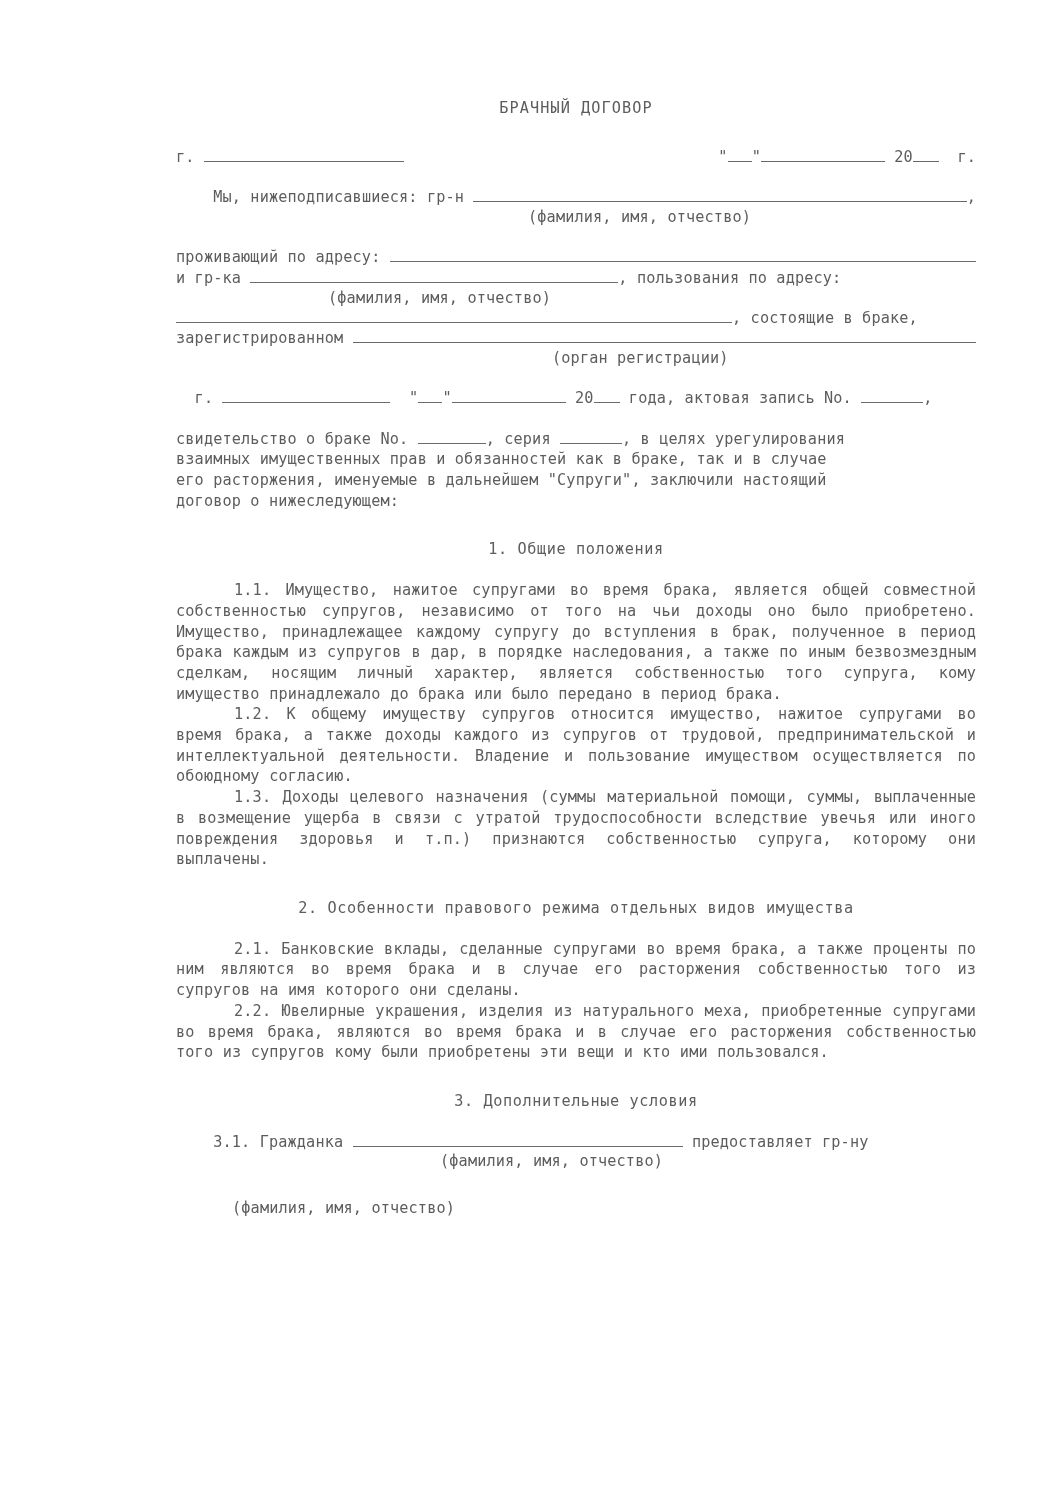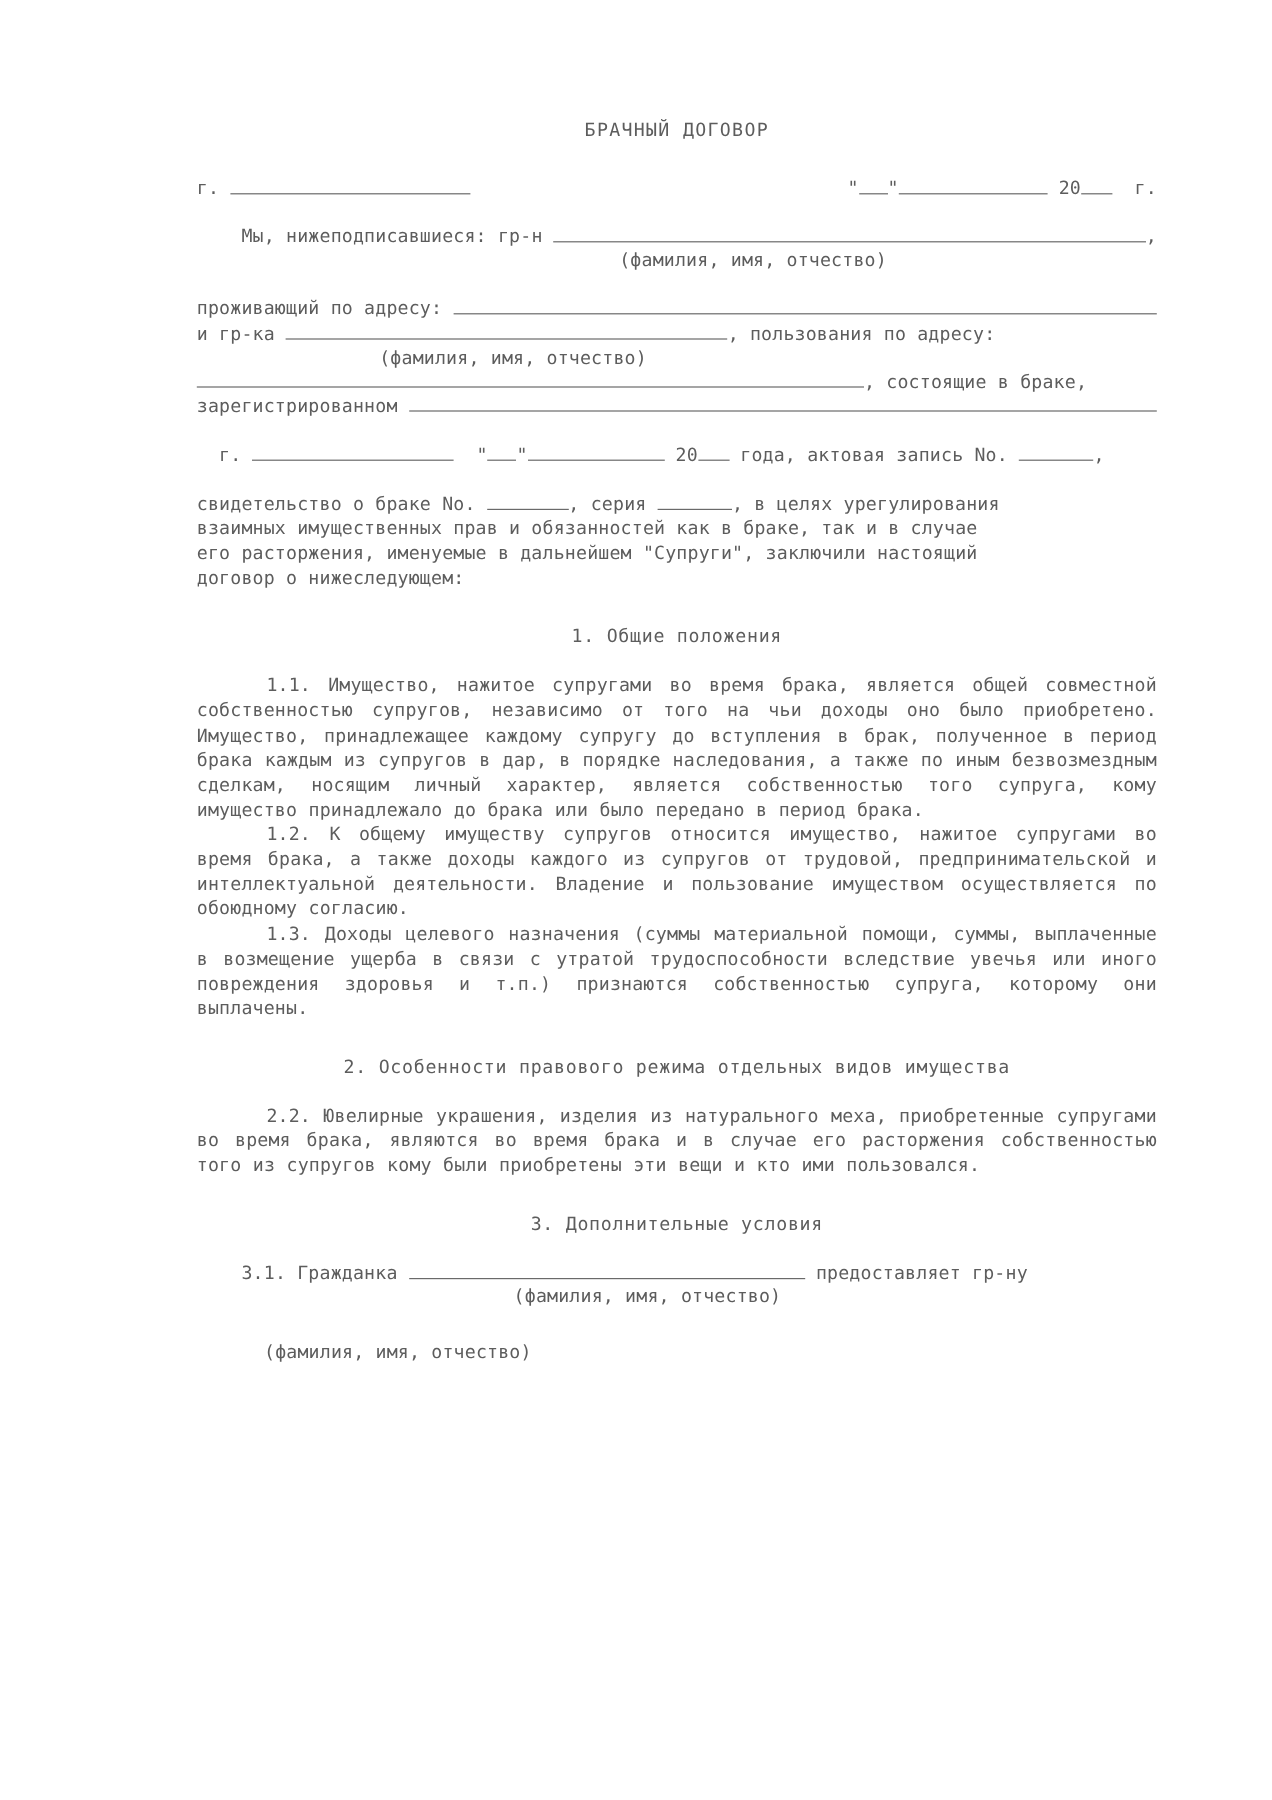--- a/index.html
+++ b/index.html
@@ -12,21 +12,21 @@
     position: relative;
     width: 1060px;
     height: 1500px;
     background: #ffffff;
     overflow: hidden;
     font-family: "DejaVu Sans Mono", "Liberation Mono", monospace;
     color: #5d5d5d;
   }
   .doc {
     position: absolute;
-    left: 164px;
+    left: 176px;
     top: 0;
     width: 800px;
     font-size: 15.2px;
     line-height: 20.7px;
     letter-spacing: 0.15px;
   }
 
   
   .title {
     text-align: center;
@@ -139,20 +139,21 @@
     <div class="flexline">
       <span class="fill" style="width:556px"></span>
       <span>, состоящие в браке,</span>
     </div>
 
     <div class="flexline">
       <span>зарегистрированном</span>
       <span>&nbsp;</span>
       <span class="fill grow"></span>
     </div>
+    <div class="caption" style="padding-left:376px">(орган регистрации)</div>
 
     <div class="spacer-md"></div>
 
     <div class="flexline">
       <span>&nbsp;&nbsp;</span>
       <span>г.</span>
       <span>&nbsp;</span>
       <span class="fill" style="width:168px"></span>
       <span>&nbsp;&nbsp;</span>
       <span>"</span>
@@ -189,20 +190,21 @@
     <div class="heading">1. Общие положения</div>
     <div class="spacer-md"></div>
     <p class="para indent">1.1. Имущество,  нажитое супругами во время брака, является общей совместной  собственностью супругов,  независимо от того на чьи доходы оно было приобретено. Имущество, принадлежащее каждому супругу до вступления в брак, полученное в период брака каждым из супругов в дар, в порядке наследования, а также по иным безвозмездным сделкам, носящим личный характер,  является собственностью того супруга, кому имущество принадлежало до брака или было передано в период брака.</p>
     <p class="para indent">1.2. К общему имуществу супругов относится имущество, нажитое супругами во время брака, а также доходы каждого из супругов от трудовой, предпринимательской и интеллектуальной деятельности. Владение и пользование имуществом осуществляется по обоюдному согласию.</p>
     <p class="para indent">1.3. Доходы целевого назначения (суммы материальной помощи, суммы, выплаченные в возмещение ущерба в связи с утратой трудоспособности вследствие увечья или иного повреждения здоровья и т.п.) признаются собственностью супруга, которому они выплачены.</p>
 
     <div class="spacer-lg"></div>
 
     <div class="heading">2. Особенности правового режима отдельных видов имущества</div>
     <div class="spacer-md"></div>
+    <p class="para indent">2.1. Банковские вклады, сделанные супругами во время брака, а также проценты по ним являются во время брака и в случае его расторжения собственностью того из супругов на имя которого они сделаны.</p>
     <p class="para indent">2.2. Ювелирные украшения, изделия из натурального меха, приобретенные супругами во время брака, являются во время брака и в случае его расторжения собственностью того из супругов кому были приобретены эти вещи и кто ими пользовался.</p>
 
     <div class="spacer-lg"></div>
 
     <div class="heading">3. Дополнительные условия</div>
     <div class="spacer-md"></div>
 
     <div class="flexline">
       <span>&nbsp;&nbsp;&nbsp;&nbsp;</span>
       <span>3.1. Гражданка</span>

